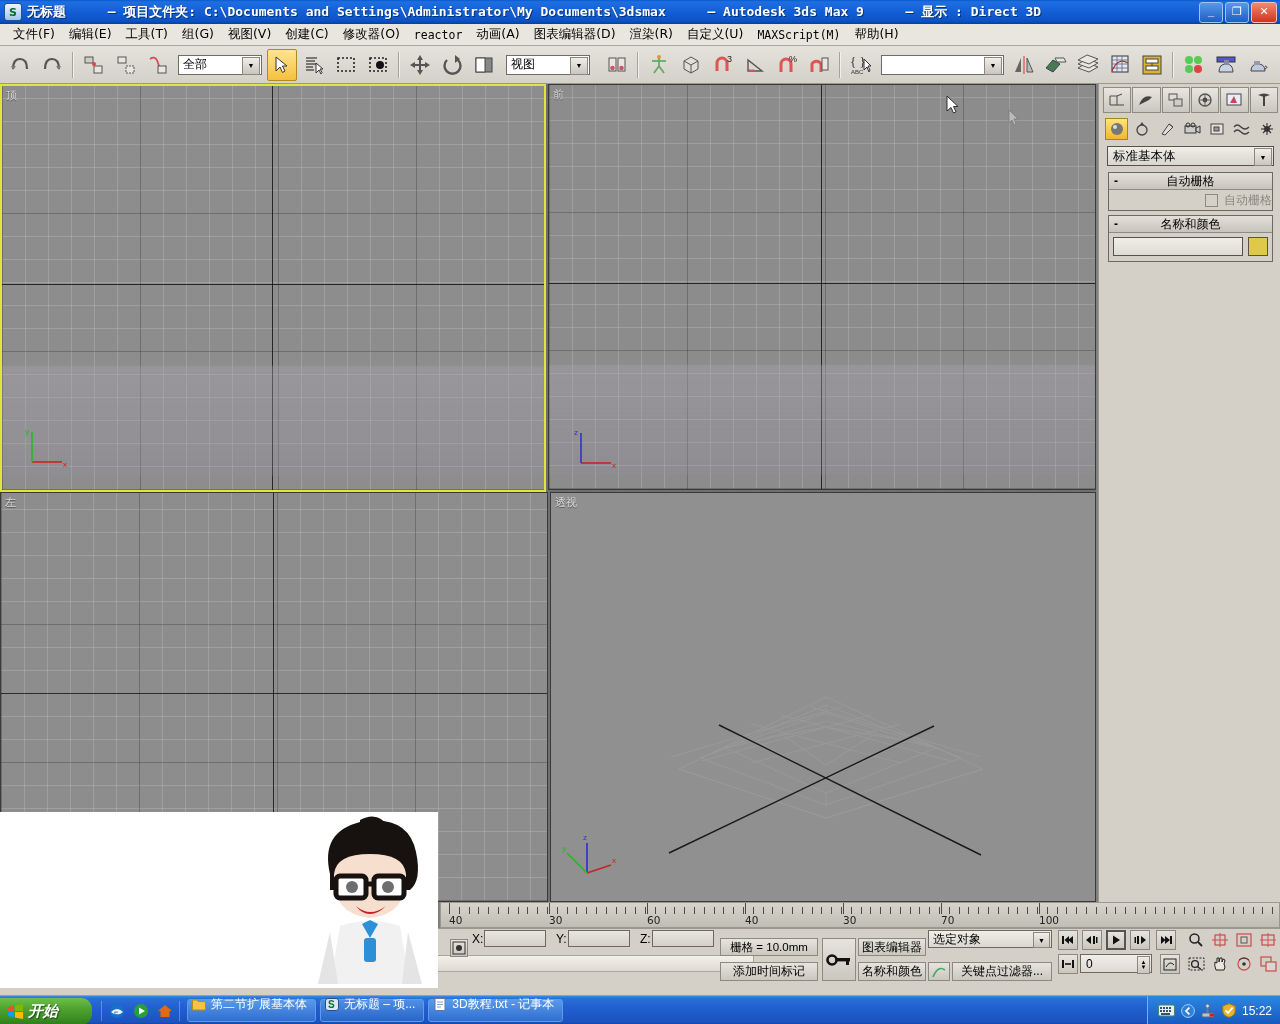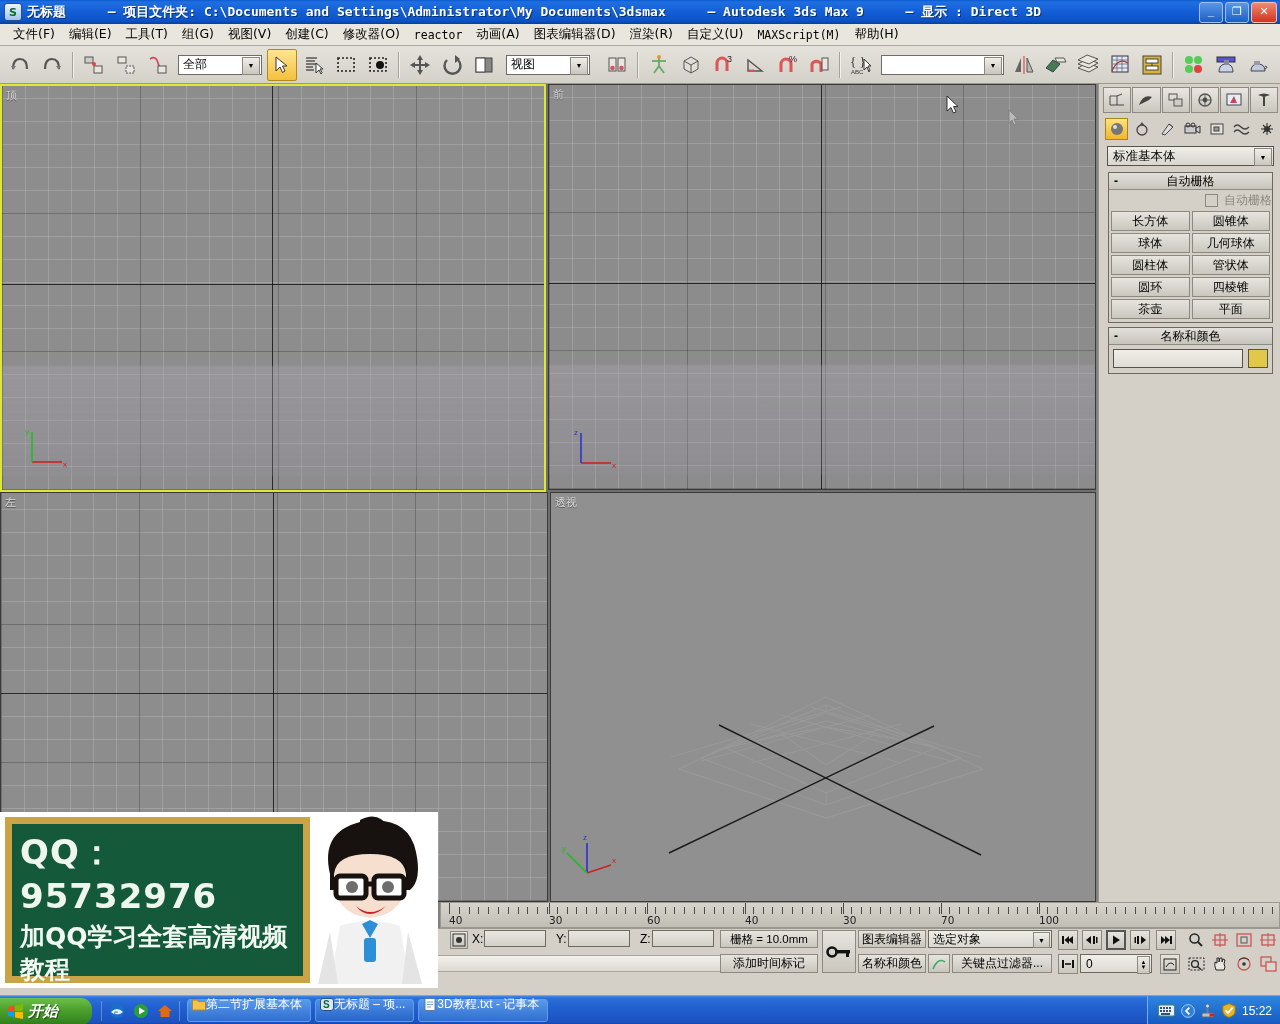--- a/index.html
+++ b/index.html
@@ -115,35 +115,35 @@
     background:linear-gradient(180deg,#d6d4cb,#bfbdb4);border:1px solid #9a988f;
     box-sizing:border-box;overflow:hidden;}
   .tick{position:absolute;bottom:8px;width:1px;background:#4a4a4a;}
   .ticklbl{position:absolute;bottom:-3px;font-size:10.5px;color:#222;
     font-family:"DejaVu Sans",sans-serif;}
   #statusarea{position:absolute;left:0;top:928px;width:1280px;height:67px;
     background:#d4d0c8;border-top:1px solid #9a988f;box-sizing:border-box;}
   .fld{height:17px;border:1px solid #6b6960;background:linear-gradient(180deg,#e9e7df,#d2d0c7);
     box-sizing:border-box;}
   .btn3d{background:linear-gradient(180deg,#e6e4dc,#c9c7be);border:1px solid #8b8980;
-    display:flex;align-items:center;justify-content:center;font-size:12px;box-sizing:border-box;}
+    display:flex;align-items:center;justify-content:center;font-size:12px;box-sizing:border-box;margin-top:8px;}
   .navbtn{width:20px;height:20px;background:linear-gradient(180deg,#e6e4dc,#c9c7be);
     border:1px solid #8b8980;display:flex;align-items:center;justify-content:center;
     font-size:10px;box-sizing:border-box;}
   
   #taskbar{position:absolute;left:0;top:995px;width:1280px;height:29px;
     background:linear-gradient(180deg,#3c8ae8 0%,#2a6fd8 8%,#225fcf 40%,#1b53c0 90%,#103f9e 100%);
     border-top:1px solid #6ba6f0;display:flex;align-items:center;}
   #startbtn{width:92px;height:27px;margin:1px 6px 0 0;
     background:linear-gradient(180deg,#6cc04a 0%,#4ea32f 40%,#3c8f24 75%,#2f7a1c 100%);
     border-radius:0 11px 11px 0;display:flex;align-items:center;gap:4px;padding-left:7px;
     box-sizing:border-box;color:#fff;font-style:italic;font-weight:bold;font-size:15px;
     text-shadow:1px 1px 1px rgba(0,0,0,.5);}
   .qlbtn{width:20px;height:20px;margin:0 2px;display:flex;align-items:center;justify-content:center;}
-  .taskitem{height:23px;margin:0 2px;padding:0 8px 12px 4px;display:flex;align-items:center;
+  .taskitem{height:23px;margin:0 2px;padding:0 8px 12px 4px;display:flex;align-items:center;gap:5px;
     border-radius:3px;color:#fff;font-size:12px;white-space:nowrap;
     background:linear-gradient(180deg,#5a9aea,#2f6ed0);border:1px solid #5d9bec;box-sizing:border-box;}
   .taskitem.lit{background:linear-gradient(180deg,#4f90e6,#2765c8);}
   #tray{position:absolute;right:0;top:0;height:29px;display:flex;align-items:center;gap:6px;
     padding:0 8px 0 10px;background:linear-gradient(180deg,#2e86e0,#1558bf);
     border-left:1px solid #73b0f2;color:#fff;font-size:12px;}
   
   #qq{position:absolute;left:0;top:812px;width:438px;height:176px;background:#fff;overflow:hidden;}
   #qqboard{position:absolute;left:5px;top:5px;width:305px;height:166px;
     background:#14593a;border:7px solid #c9a447;box-sizing:border-box;}
@@ -607,32 +607,20 @@
 
   <div class="rollout">
     <div class="rolloutHdr">
       <span class="minus">-</span>
       <span>自动栅格</span>
     </div>
     <div class="chkrow">
       <span class="chkbox"></span>
       <span>自动栅格</span>
     </div>
-    <div class="btngrid" id="objTypeGrid">
-        <div class="objbtn">长方体</div>
-        <div class="objbtn">圆锥体</div>
-        <div class="objbtn">球体</div>
-        <div class="objbtn">几何球体</div>
-        <div class="objbtn">圆柱体</div>
-        <div class="objbtn">管状体</div>
-        <div class="objbtn">圆环</div>
-        <div class="objbtn">四棱锥</div>
-        <div class="objbtn">茶壶</div>
-        <div class="objbtn">平面</div>
-      </div>
   </div>
 
   <div class="rollout">
     <div class="rolloutHdr">
       <span class="minus">-</span>
       <span>名称和颜色</span>
     </div>
     <div class="namerow">
       <div class="nameinput"></div>
       <div class="swatch"></div>
@@ -894,25 +882,20 @@
   </div>
   <div class="navbtn" style="position:absolute;left:1258px;top:25px;border:none;background:none;">
     <svg width="17" height="16" viewBox="0 0 17 16">
         <rect x="1" y="1" width="10" height="9" fill="none" stroke="#c55" stroke-width="1.3"></rect>
         <rect x="6" y="6" width="10" height="9" fill="#d9d7cf" stroke="#c55" stroke-width="1.3"></rect>
       </svg>
   </div>
 </div>
 
 <div id="qq">
-  <div id="qqboard">
-    <div class="l1">QQ：95732976</div>
-    <div class="l2">加QQ学习全套高清视频教程</div>
-
-  </div>
   <svg id="qqchar" viewBox="0 0 138 172">
     <path d="M30 60 Q20 18 60 8 Q108 0 116 38 Q122 66 110 76 L30 76 Z" fill="#17120f"></path>
     <path d="M60 6 Q78 -4 90 14 Q70 10 60 20 Z" fill="#17120f"></path>
     <path d="M34 60 Q32 100 70 104 Q108 100 106 60 Q104 40 70 40 Q36 40 34 60 Z" fill="#f6dfcf"></path>
     <path d="M34 52 Q48 26 72 28 Q100 30 108 54 Q96 36 70 36 Q46 36 34 52 Z" fill="#17120f"></path>
     <rect x="36" y="62" width="30" height="22" rx="4" fill="#fff" stroke="#17120f" stroke-width="5"></rect>
     <rect x="74" y="62" width="30" height="22" rx="4" fill="#fff" stroke="#17120f" stroke-width="5"></rect>
     <line x1="66" y1="70" x2="74" y2="70" stroke="#17120f" stroke-width="5"></line>
     <circle cx="52" cy="73" r="6" fill="#6e6e6e"></circle>
     <circle cx="88" cy="73" r="6" fill="#6e6e6e"></circle>

